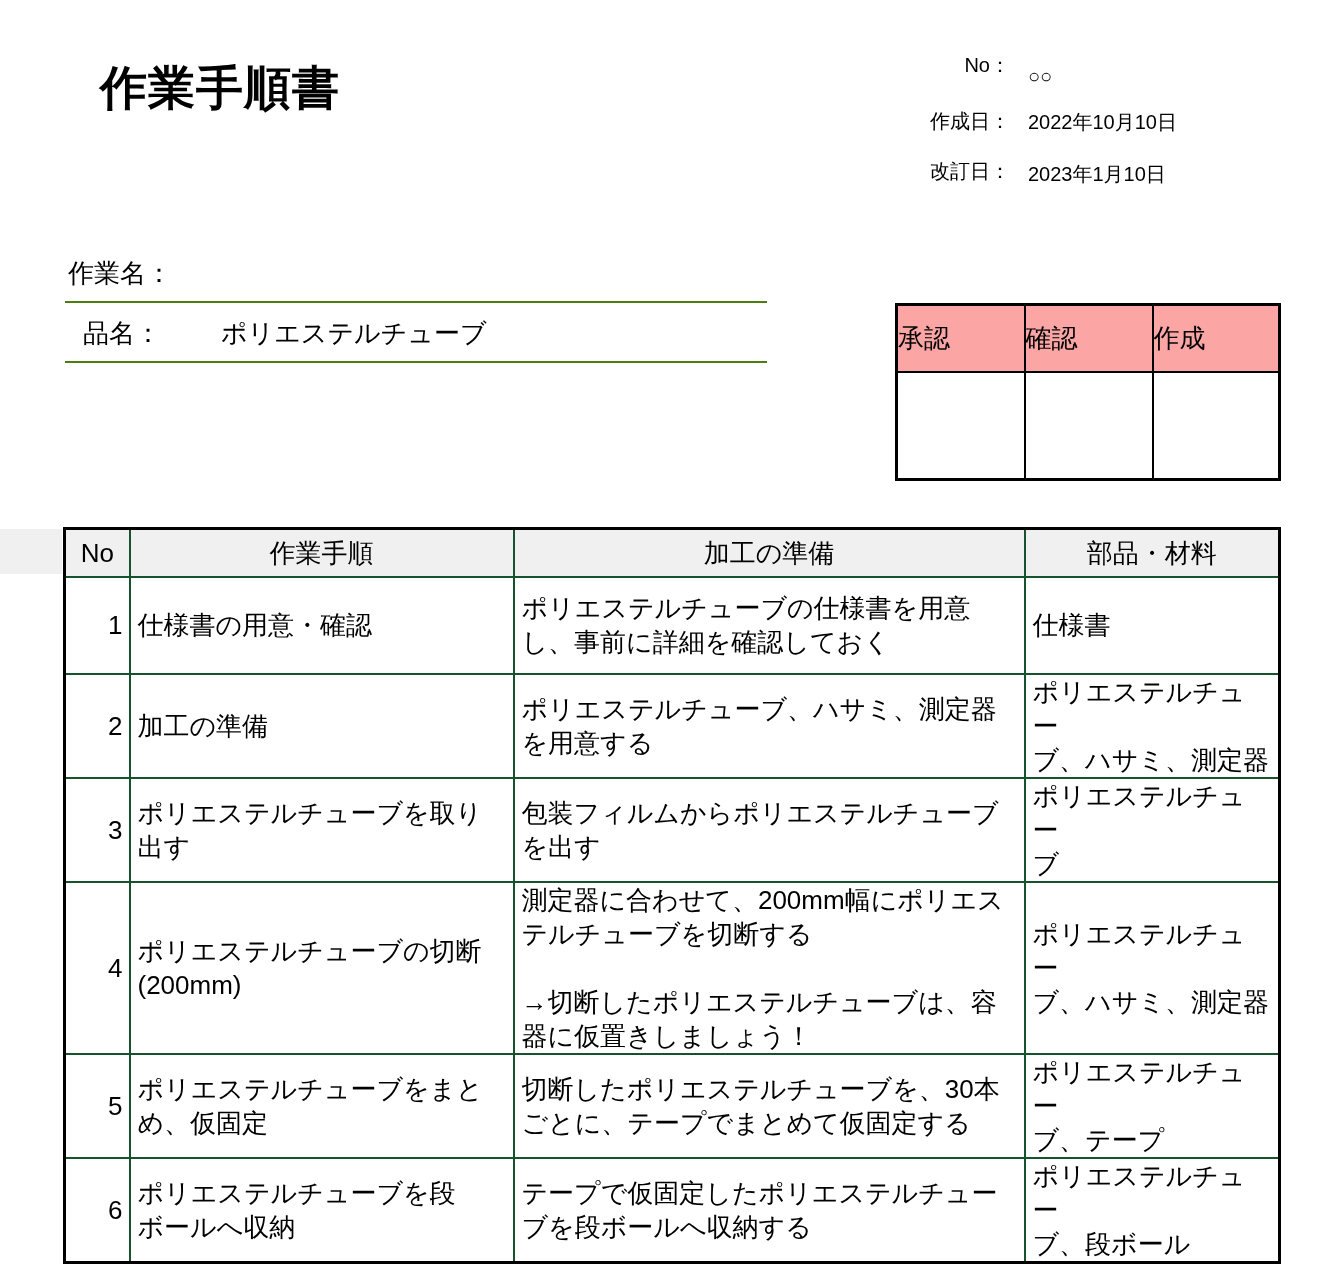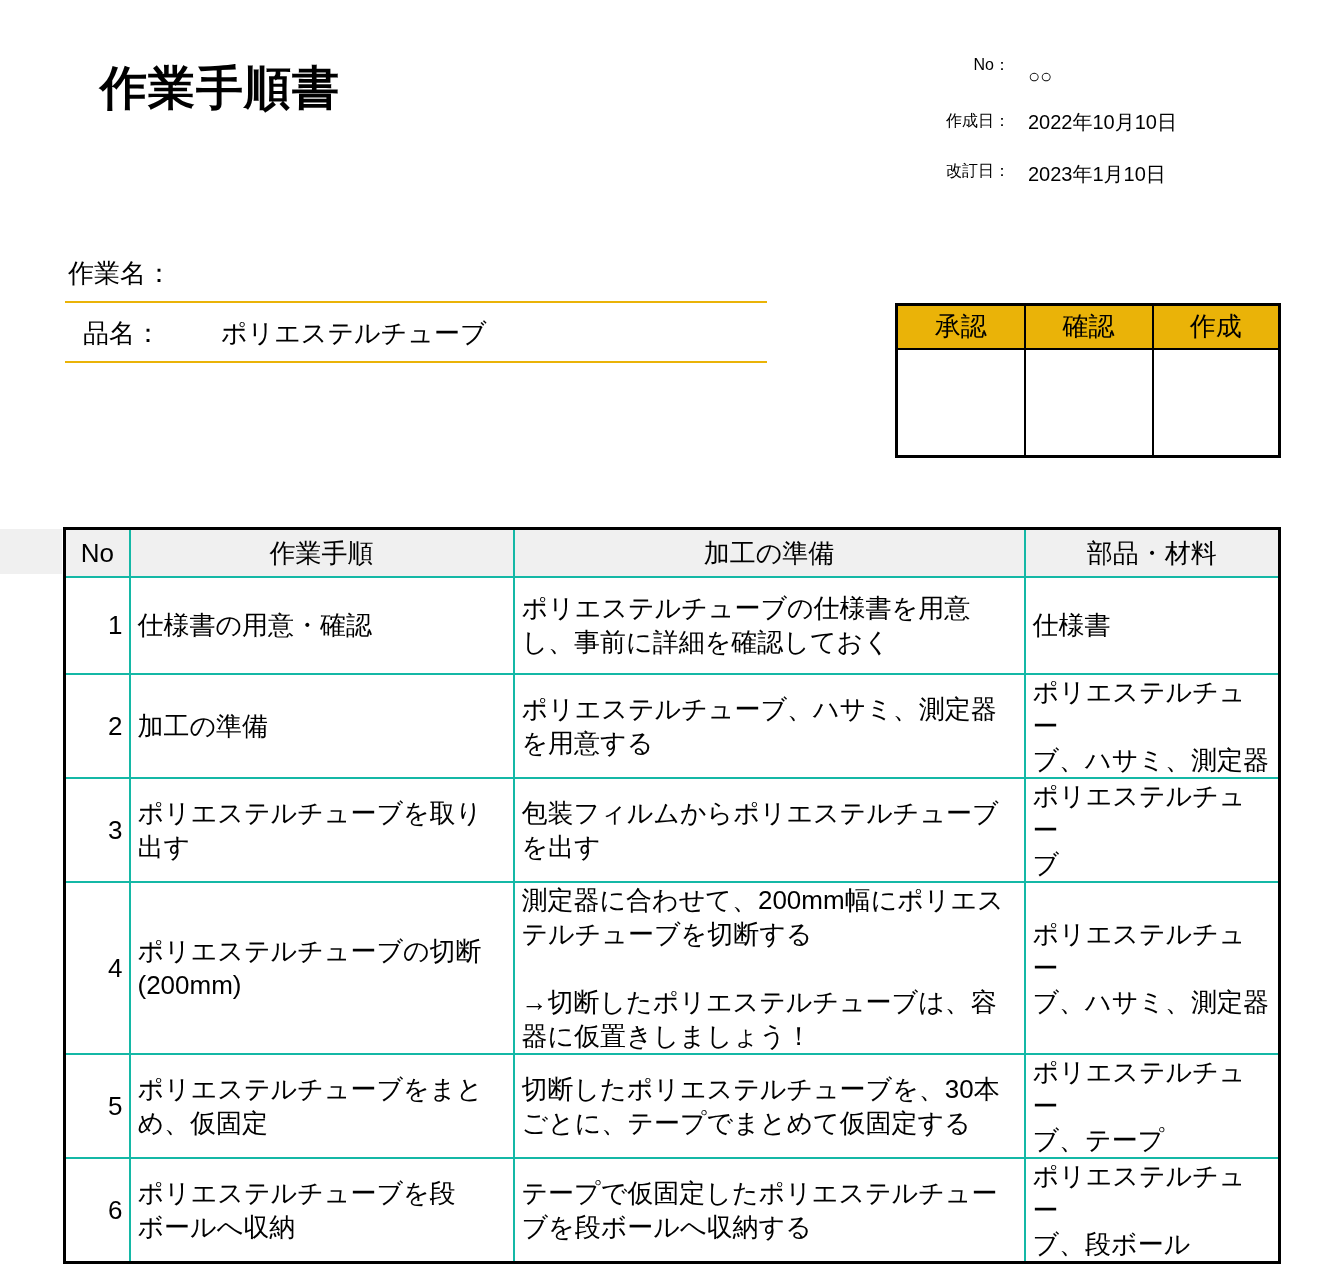--- a/index.html
+++ b/index.html
@@ -14,70 +14,70 @@
 
   
   .doc-title {
     position:absolute; left:100px; top:62px;
     font-size:47px; font-weight:bold; line-height:52px; letter-spacing:1px;
   }
 
   
   .meta-label {
     position:absolute; left:880px; width:130px;
-    font-size:16px; text-align:right; line-height:30px;
+    font-size:20px; text-align:right; line-height:30px;
   }
   .meta-value { position:absolute; left:1028px; font-size:20px; line-height:32px; }
   .meta-no-label { top:50px; }
   .meta-no-value { top:60px; font-size:20px; }
   .meta-created-label { top:106px; }
   .meta-created-value { top:106px; }
   .meta-revised-label { top:156px;text-align:right; }
   .meta-revised-value { top:158px; }
 
   
   .info-row {
     position:absolute; left:65px; width:702px;
-    border-bottom:2px solid #eab308;
+    border-bottom:2px solid #4d7c0f;
     display:flex; align-items:center;
     font-size:26px;
   }
   .info-row-1 { top:246px; height:57px; }
   .info-row-2 { top:305px; height:58px;gap:16px; }
   .info-row-3 { top:365px; height:60px; }
   .info-label { width:140px; flex:0 0 140px; padding-left:3px; }
   .info-label.indent { padding-left:18px; }
   .info-value { padding-left:0px; }
 
   
   table { border-collapse:collapse; table-layout:fixed; }
   .approval-table {
     position:absolute; left:895px; top:303px; width:383px;
   }
   .approval-table th, .approval-table td { border:2px solid #000; }
   .approval-table { border:3px solid #000; }
   .approval-table th {
-    height:44px; font-size:26px; font-weight:normal; text-align:center;
-    background:#eab308;
+    height:67px; font-size:26px; font-weight:normal; text-align:left;
+    background:#fca5a5;
   }
   .approval-table td { height:108px; }
 
   
   .header-strip {
     position:absolute; left:0; top:529px; width:62px; height:45px;
     background:#f0f0f0;
   }
 
   
   .proc-table {
     position:absolute; left:63px; top:527px; width:1215px;
     border:3px solid #000;
   }
   .proc-table th, .proc-table td {
-    border:2px solid #14b8a6;
+    border:2px solid #14532d;
     font-size:26px; line-height:34px;
     vertical-align:middle;
     padding:0 7px;
     white-space:pre-wrap;
     overflow:hidden;
   }
   .proc-table th {
     background:#f0f0f0; font-weight:normal; text-align:center;
     white-space:nowrap;
   }

